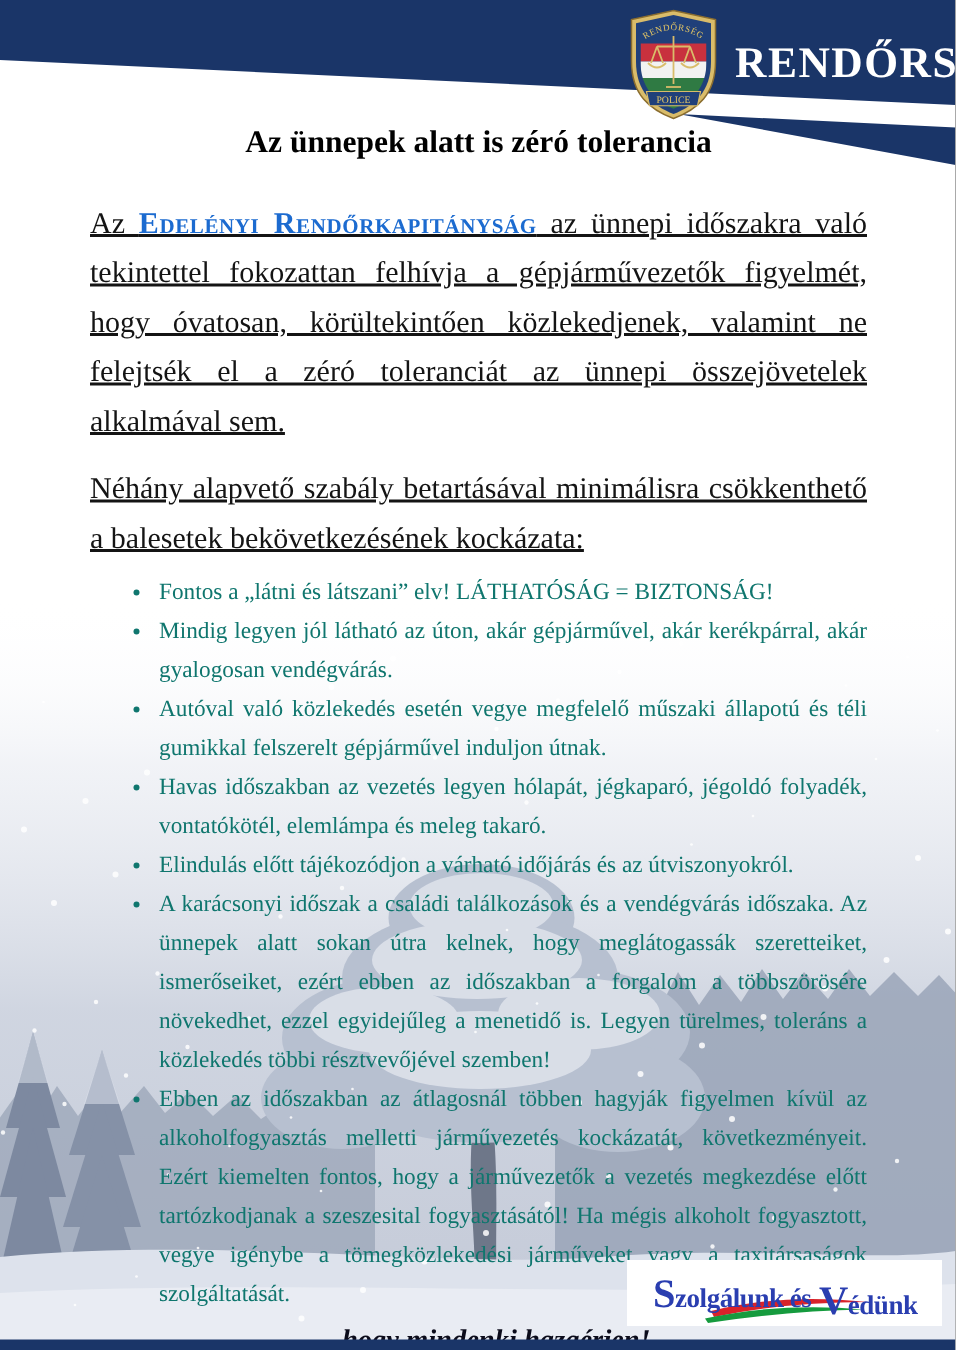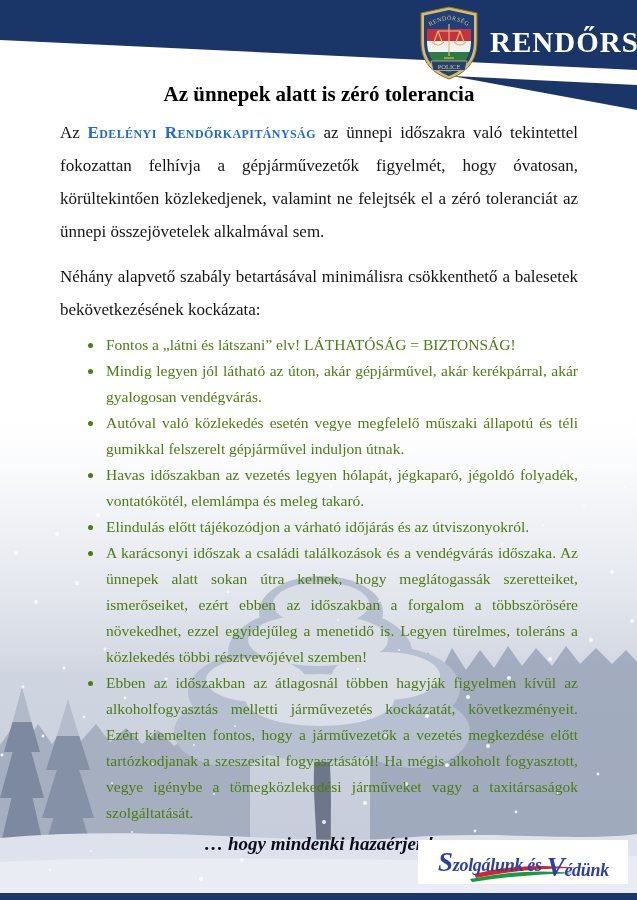--- a/index.html
+++ b/index.html
@@ -20,41 +20,41 @@
   .badge{position:absolute;left:418px;top:6px;z-index:5;}
   .brand{
     position:absolute;left:490px;top:26px;z-index:5;
     color:#fff;font-size:29px;font-weight:bold;letter-spacing:1px;
     font-family:"Liberation Serif", serif;
   }
   
   .scene{position:absolute;left:0;top:400px;z-index:1;}
   
   .content{position:absolute;left:60px;top:82px;width:518px;z-index:4;}
-  h1.title{font-size:21px;font-weight:bold;text-align:center;margin:0 0 9px;color:#000;}
-  p.intro,p.lead{font-size:17px;line-height:33px;text-align:justify;color:#141414;}
+  h1.title{font-size:21px;font-weight:bold;text-align:center;margin:0 0 26px;color:#000;}
+  p.intro,p.lead{font-size:20px;line-height:33px;text-align:justify;color:#141414;text-decoration:underline;}
   .intro .hl{
     color:var(--highlight);font-weight:bold;font-variant:small-caps;letter-spacing:.4px;
   }
   p.lead{margin-top:12px;}
   ul.rules{margin:6px 0 0;padding-left:44px;}
   ul.rules li{
-    font-size:15.5px;line-height:26px;text-align:justify;color:#4d7c0f;padding-left:2px;
+    font-size:15.5px;line-height:26px;text-align:justify;color:#0f766e;padding-left:2px;
   }
   p.closing{
     margin-top:7px;text-align:center;font-weight:bold;font-style:italic;font-size:19px;color:#0b0b1a;
   }
   
   .logo-box{
     position:absolute;left:418px;top:840px;width:210px;height:44px;background:#fff;z-index:6;
     display:flex;align-items:center;justify-content:center;
   }
   .logo-swoosh{position:absolute;left:48px;top:22px;z-index:1;}
   .logo-text{position:relative;z-index:2;white-space:nowrap;
-    font-family:"Liberation Serif", serif;font-weight:bold;color:var(--logo-blue);font-style:italic;}
+    font-family:"Liberation Serif", serif;font-weight:bold;color:var(--logo-blue);}
   .logo-p1,.logo-p2{display:inline-block;font-size:18px;letter-spacing:-0.3px;}
   .logo-p1::first-letter,.logo-p2::first-letter{font-size:27px;}
   .logo-p2{position:relative;top:5px;left:1px;}
   
   .footer-bar{position:absolute;left:0;bottom:0;width:637px;height:7px;background:var(--navy);z-index:7;}
 </style>
 </head>
 <body>
 
 <div class="page">

